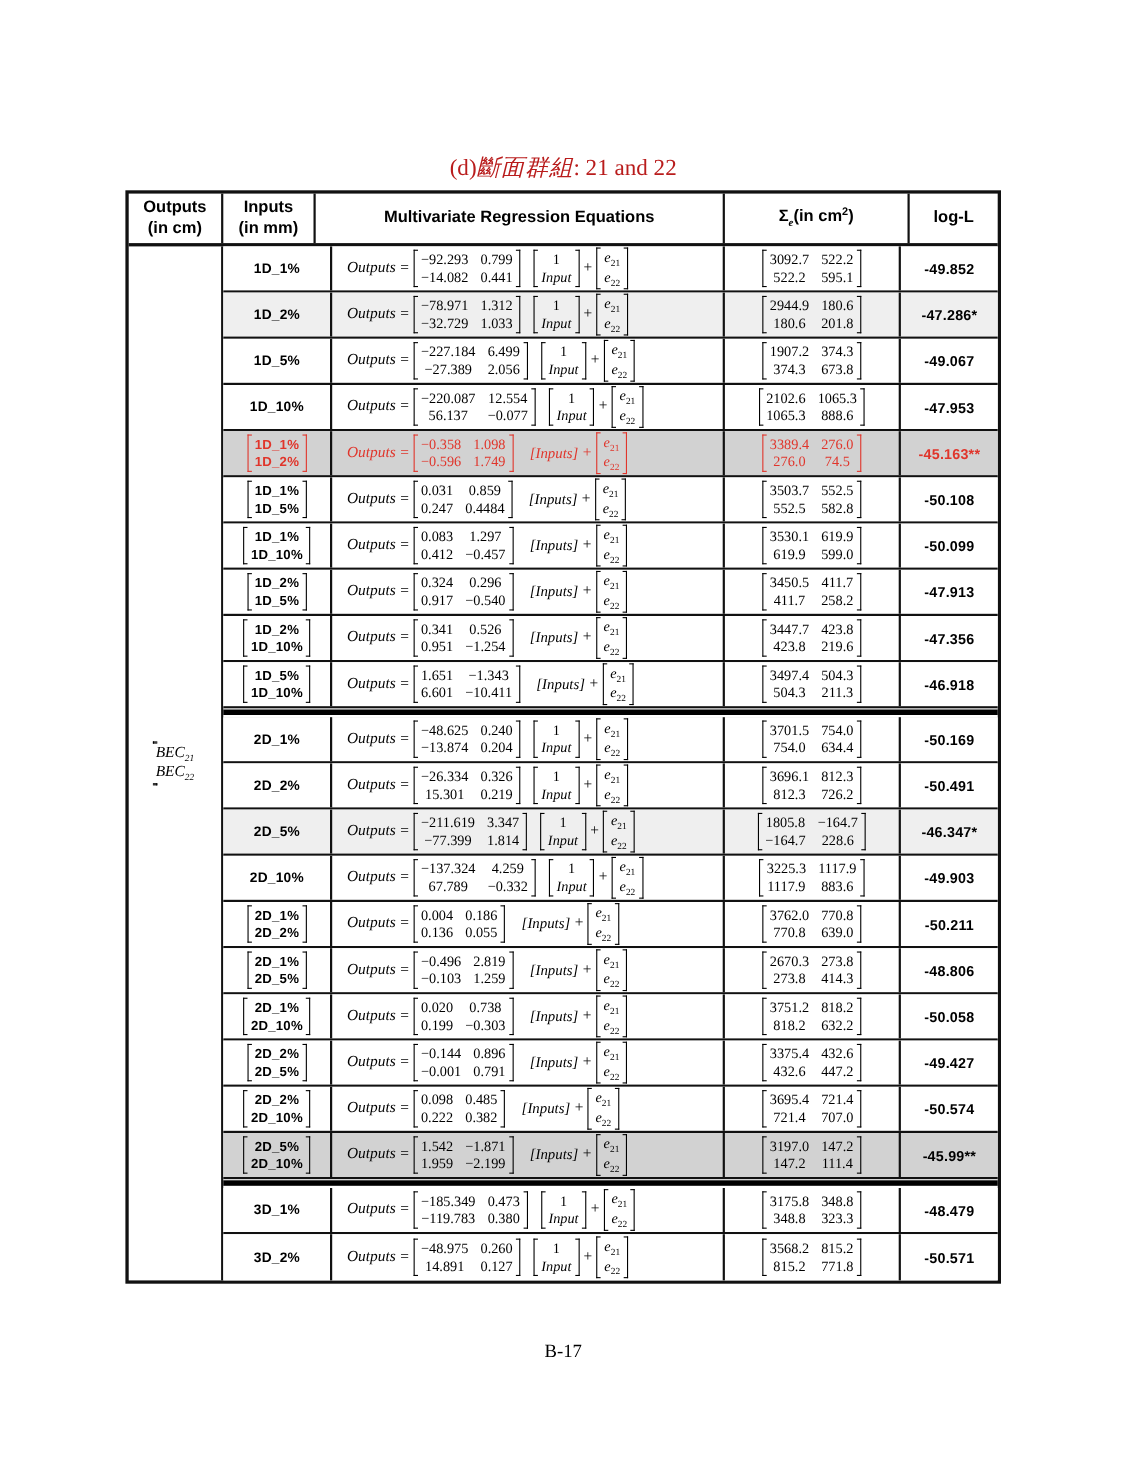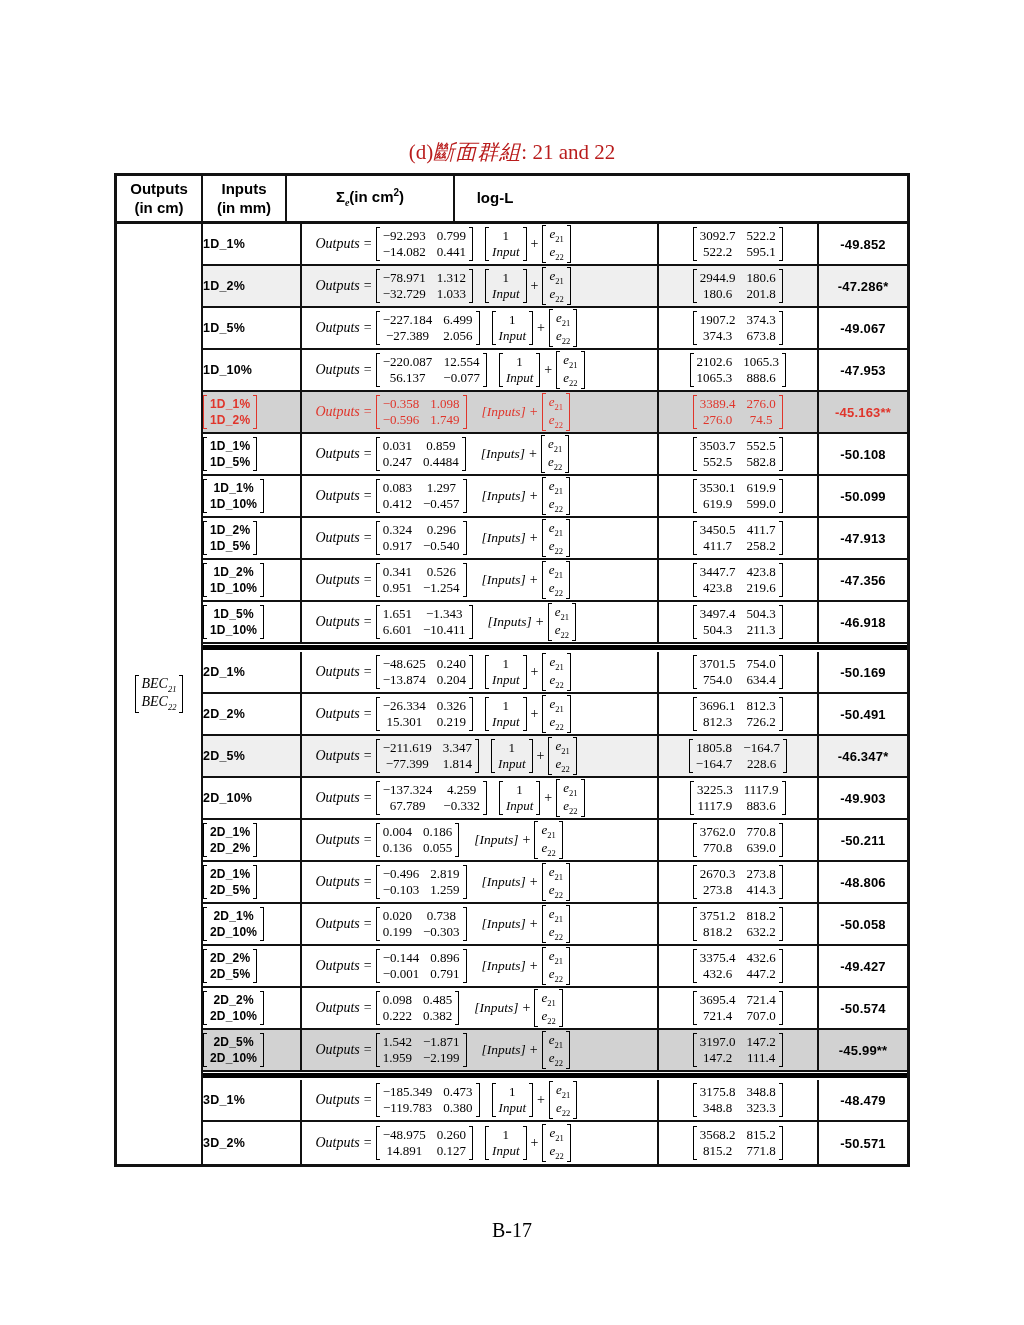--- a/index.html
+++ b/index.html
@@ -34,21 +34,21 @@
     width:86px; border-right:2px solid #111;
     display:flex; align-items:center; justify-content:center;
   }
   .rowswrap { width:704px; display:flex; flex-direction:column; }
   .row { display:flex; height:42px; border-bottom:2px solid #111; background:#fff; }
   .rowswrap > .row:last-child { border-bottom:none; }
   .row.light { background:var(--light,#efefef); }
   .row.dark  { background:var(--dark,#d2d2d2); }
   .row.red   { color:var(--red,#d93025); }
   .cell { display:flex; align-items:center; border-right:2px solid #111; }
-  .c-in { width:104px; }
+  .c-in { width:104px; justify-content:center; }
   .c-eq { width:372px; padding-left:13px; }
   .c-sg { width:168px; justify-content:center; }
   .c-ll { width:92px; justify-content:center; border-right:none; }
   .group-sep { height:8px; background:#000; border-top:1px solid #fff; border-bottom:2px solid #fff; }
   
   .mat { display:inline-flex; align-items:stretch; font-family:"Liberation Serif","DejaVu Serif",serif; font-size:13px; }
   .bk { width:4px; flex:none; }
   .bk.l { border:1.5px solid currentColor; border-right:none; }
   .bk.r { border:1.5px solid currentColor; border-left:none; }
   .cells { display:grid; align-content:center; padding:1px 3px; line-height:1.2; column-gap:11px; justify-items:center; }
@@ -61,42 +61,45 @@
   .c-eq .op  { font-family:"Liberation Serif",serif; font-size:14px; margin:0 4px; }
   .c-eq .bmat { margin-right:12px; }
   .c-eq .inputs-word { font-family:"Liberation Serif",serif; font-size:13.5px; font-style:italic; margin-left:3px; }
   .evec .mv i, .c-eq i { font-style:italic; }
   
   .ilabel { font-family:"Liberation Sans",sans-serif; font-size:12.5px; font-weight:600; letter-spacing:0.2px; }
   .mat .ilabel { font-weight:600; font-size:12px; }
   
   .llv { font-size:13px; font-weight:600; letter-spacing:0.2px; }
   
-  .olabel { font-size:14px; }
+  .olabel { font-size:14px;flex-direction:column; }
   .olabel .mv { font-style:italic; }
   
   .footer {
     margin-top:52px; text-align:center;
-    font-family:"Liberation Serif","DejaVu Serif",serif; font-size:20px;
+    font-family:"Liberation Serif","DejaVu Serif",serif; font-size:17px;
   }
 </style>
 </head>
 <body>
 
 <div class="title"><span>(d)</span><span class="cjk">斷面群組</span><span>: 21 and 22</span></div>
 
 <div class="dtable">
   <div class="thead">
     <div class="hc w1">
       <span>Outputs</span>
       <span>(in cm)</span>
     </div>
     <div class="hc w2">
       <span>Inputs</span>
       <span>(in mm)</span>
+    </div>
+    <div class="hc w3">
+      <span>Multivariate Regression Equations</span>
     </div>
     <div class="hc w4">
       <span class="sigma-h"><span>Σ</span><sub>e</sub><span>(in cm</span><sup>2</sup><span>)</span></span>
     </div>
     <div class="hc w5">
       <span>log-L</span>
     </div>
   </div>
   <div class="tbody">
     <div class="outputs-col">

